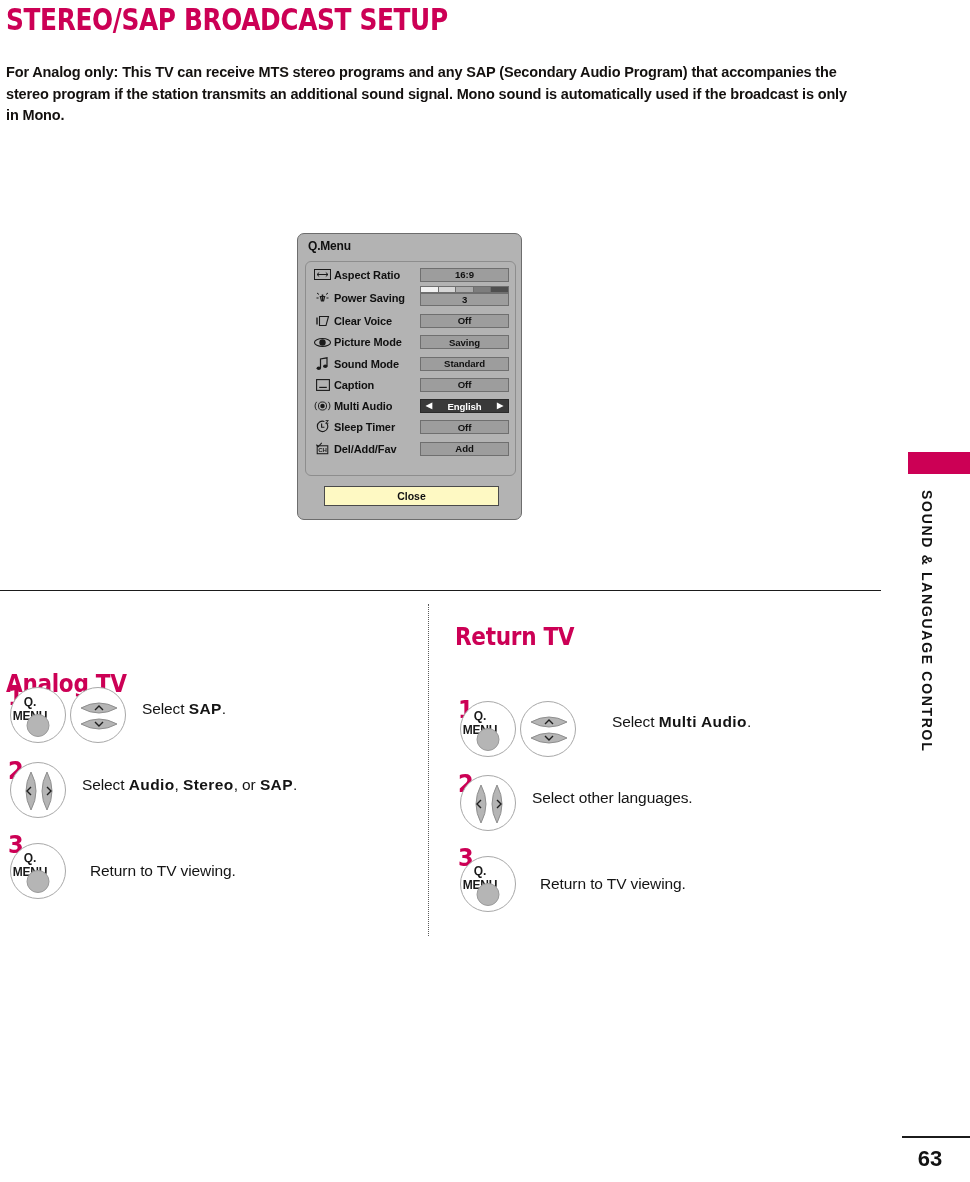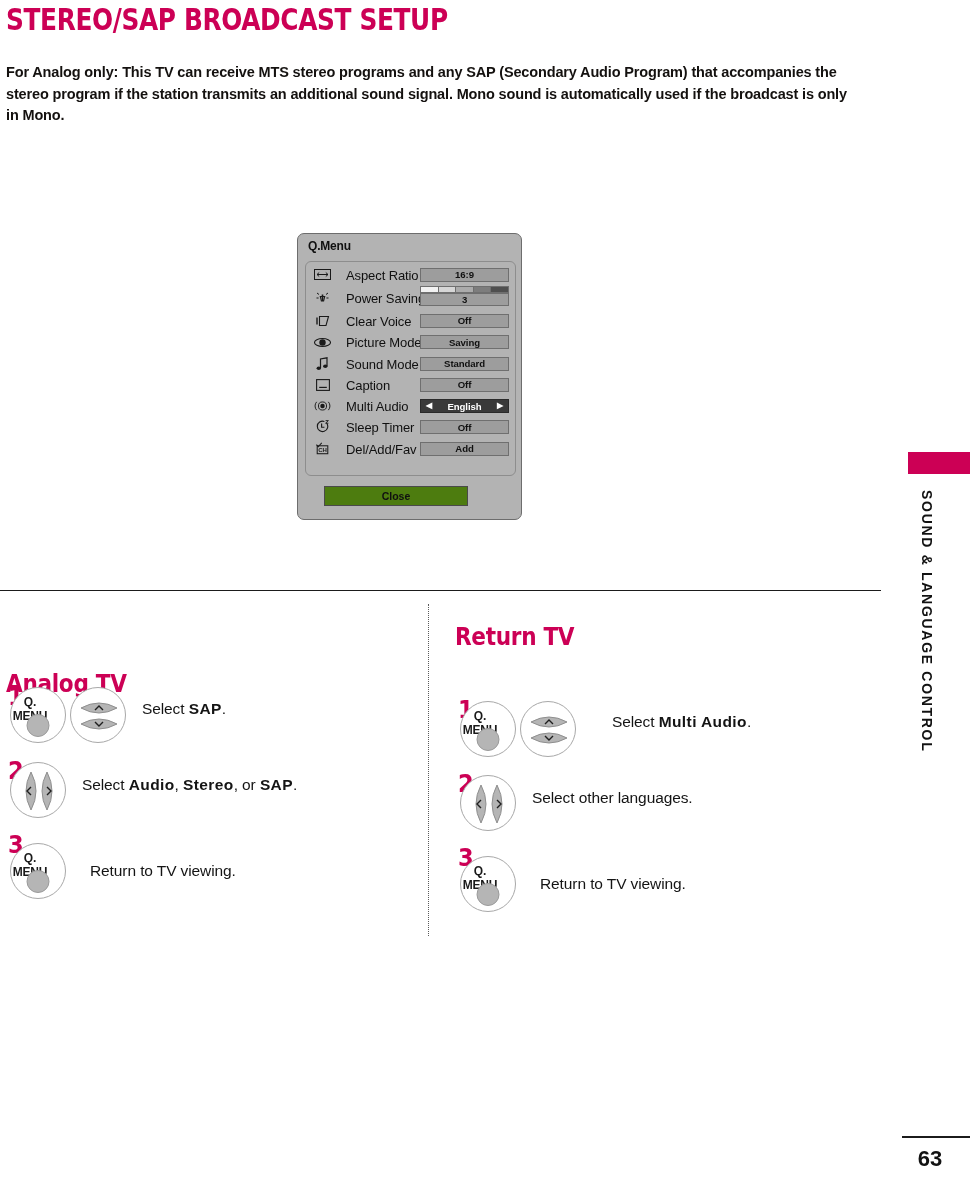--- a/index.html
+++ b/index.html
@@ -86,25 +86,25 @@
     top: 50%;
     transform: translateY(-50%);
     width: 17px;
     height: 14px;
     display: flex;
     align-items: center;
     justify-content: center;
   }
   .qlabel {
     position: absolute;
-    left: 40px;
+    left: 28px;
     top: 50%;
     transform: translateY(-50%);
-    font-size: 13px;
-    font-weight: normal;
+    font-size: 11px;
+    font-weight: bold;
     color: #101010;
     white-space: nowrap;
     letter-spacing: -0.1px;
   }
   .qvalue {
     position: absolute;
     left: 114px;
     width: 89px;
     height: 14px;
     top: 50%;
@@ -142,23 +142,23 @@
     box-sizing: border-box;
   }
   .power-bar span { flex: 1; height: 100%; display: block; border-right: 1px solid #6f6f6f; }
   .power-bar span:last-child { border-right: none; }
   .qvalue.with-bar { top: auto; transform: none; top: 8px; height: 13px; }
 
   #qmenu-close {
     position: absolute;
     left: 26px;
     top: 252px;
-    width: 144px;
+    width: 175px;
     height: 20px;
-    background: #4d7c0f;
+    background: #fef9c3;
     border: 1px solid #4a4a4a;
     box-sizing: border-box;
     display: flex;
     align-items: center;
     justify-content: center;
     font-size: 10.5px;
     font-weight: bold;
     color: #101010;
   }
 

